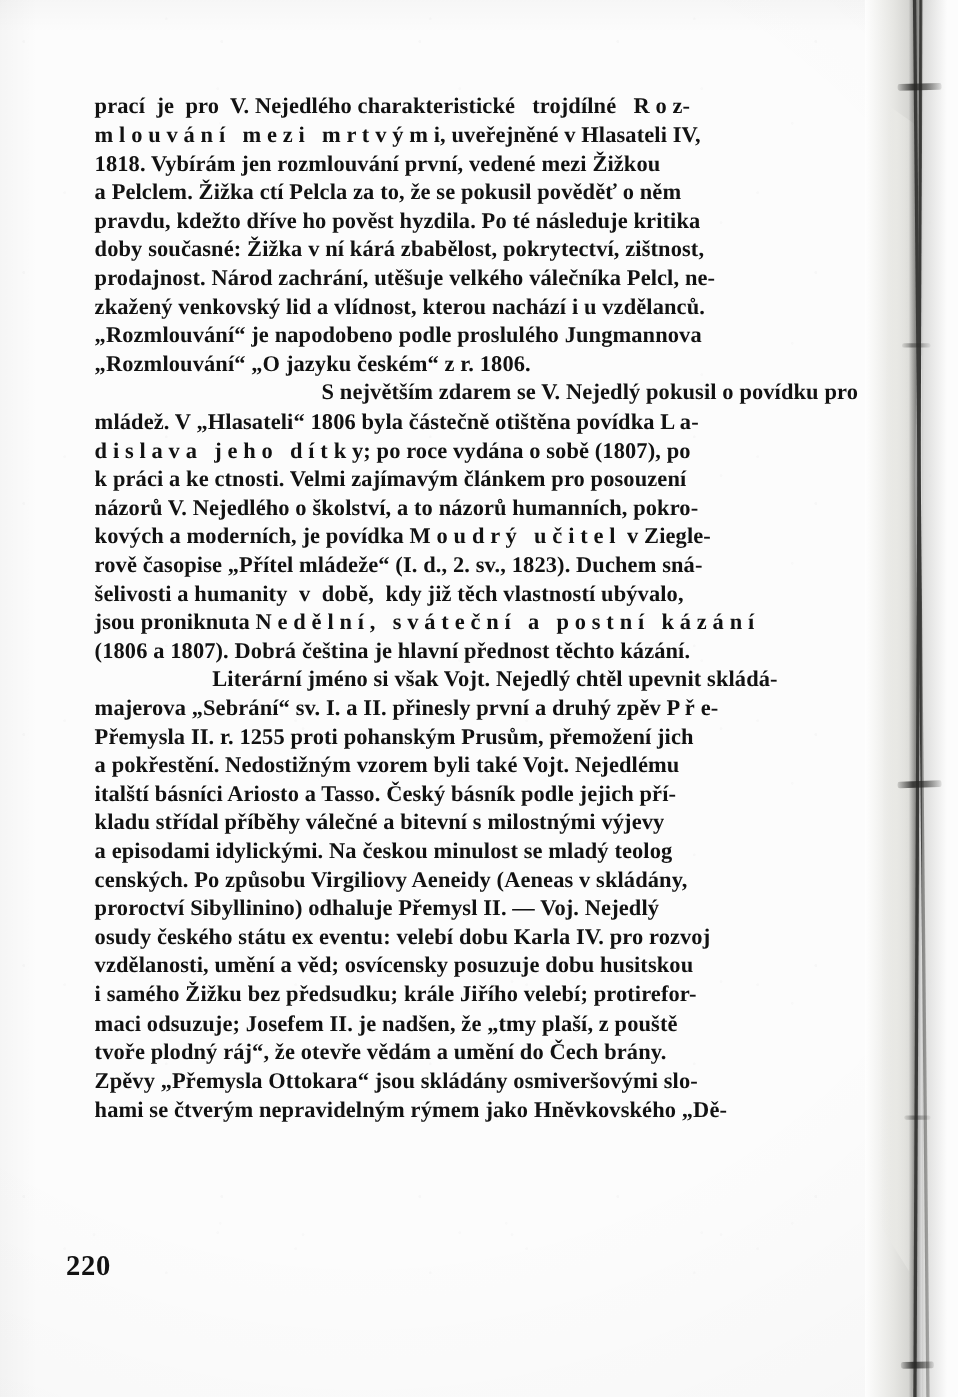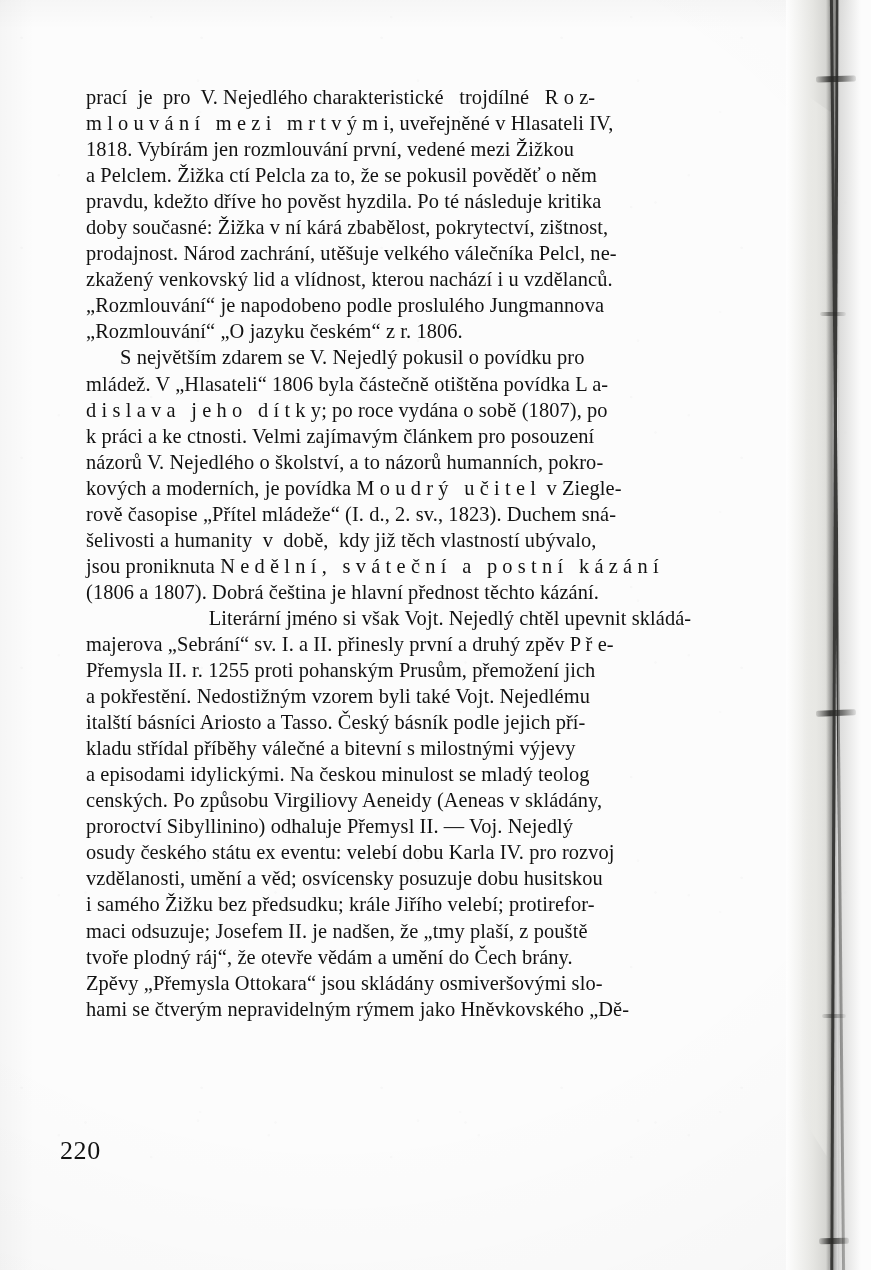--- a/index.html
+++ b/index.html
@@ -9,20 +9,21 @@
     background: #8a8a8a;
   }
   .page {
     position: relative;
     width: 871px;
     height: 1270px;
     background: #fbfbfb;
     overflow: hidden;
     font-family: "Liberation Serif", "DejaVu Serif", serif;
     color: #121212;
+    font-weight: bold;
   }
 
   
   .paper-tint {
     position: absolute;
     inset: 0;
     background:
       radial-gradient(125% 85% at 38% 42%, rgba(255,255,255,0) 55%, rgba(0,0,0,0.035) 100%),
       linear-gradient(90deg, rgba(0,0,0,0.028) 0px, rgba(0,0,0,0.0) 34px),
       linear-gradient(180deg, rgba(0,0,0,0.022) 0px, rgba(0,0,0,0.0) 30px),
@@ -151,21 +152,21 @@
       <div class="line">prací  je  pro  V. Nejedlého charakteristické   trojdílné   R o z-</div>
       <div class="line">m l o u v á n í   m e z i   m r t v ý m i, uveřejněné v Hlasateli IV,</div>
       <div class="line">1818. Vybírám jen rozmlouvání první, vedené mezi Žižkou</div>
       <div class="line">a Pelclem. Žižka ctí Pelcla za to, že se pokusil pověděť o něm</div>
       <div class="line">pravdu, kdežto dříve ho pověst hyzdila. Po té následuje kritika</div>
       <div class="line">doby současné: Žižka v ní kárá zbabělost, pokrytectví, zištnost,</div>
       <div class="line">prodajnost. Národ zachrání, utěšuje velkého válečníka Pelcl, ne-</div>
       <div class="line">zkažený venkovský lid a vlídnost, kterou nachází i u vzdělanců.</div>
       <div class="line">„Rozmlouvání“ je napodobeno podle proslulého Jungmannova</div>
       <div class="line">„Rozmlouvání“ „O jazyku českém“ z r. 1806.</div>
-      <div class="line" style="padding-left: 34px;">S největším zdarem se V. Nejedlý pokusil o povídku pro</div>
+      <div class="line" style="padding-left: 34px; text-align: right;">S největším zdarem se V. Nejedlý pokusil o povídku pro</div>
       <div class="line">mládež. V „Hlasateli“ 1806 byla částečně otištěna povídka L a-</div>
       <div class="line">d i s l a v a   j e h o   d í t k y; po roce vydána o sobě (1807), po</div>
       <div class="line">k práci a ke ctnosti. Velmi zajímavým článkem pro posouzení</div>
       <div class="line">názorů V. Nejedlého o školství, a to názorů humanních, pokro-</div>
       <div class="line">kových a moderních, je povídka M o u d r ý   u č i t e l  v Ziegle-</div>
       <div class="line">rově časopise „Přítel mládeže“ (I. d., 2. sv., 1823). Duchem sná-</div>
       <div class="line">šelivosti a humanity  v  době,  kdy již těch vlastností ubývalo,</div>
       <div class="line">jsou proniknuta N e d ě l n í ,   s v á t e č n í   a   p o s t n í   k á z á n í</div>
       <div class="line">(1806 a 1807). Dobrá čeština je hlavní přednost těchto kázání.</div>
       <div class="line" style="padding-left: 34px; text-align: center;">Literární jméno si však Vojt. Nejedlý chtěl upevnit skládá-</div>

